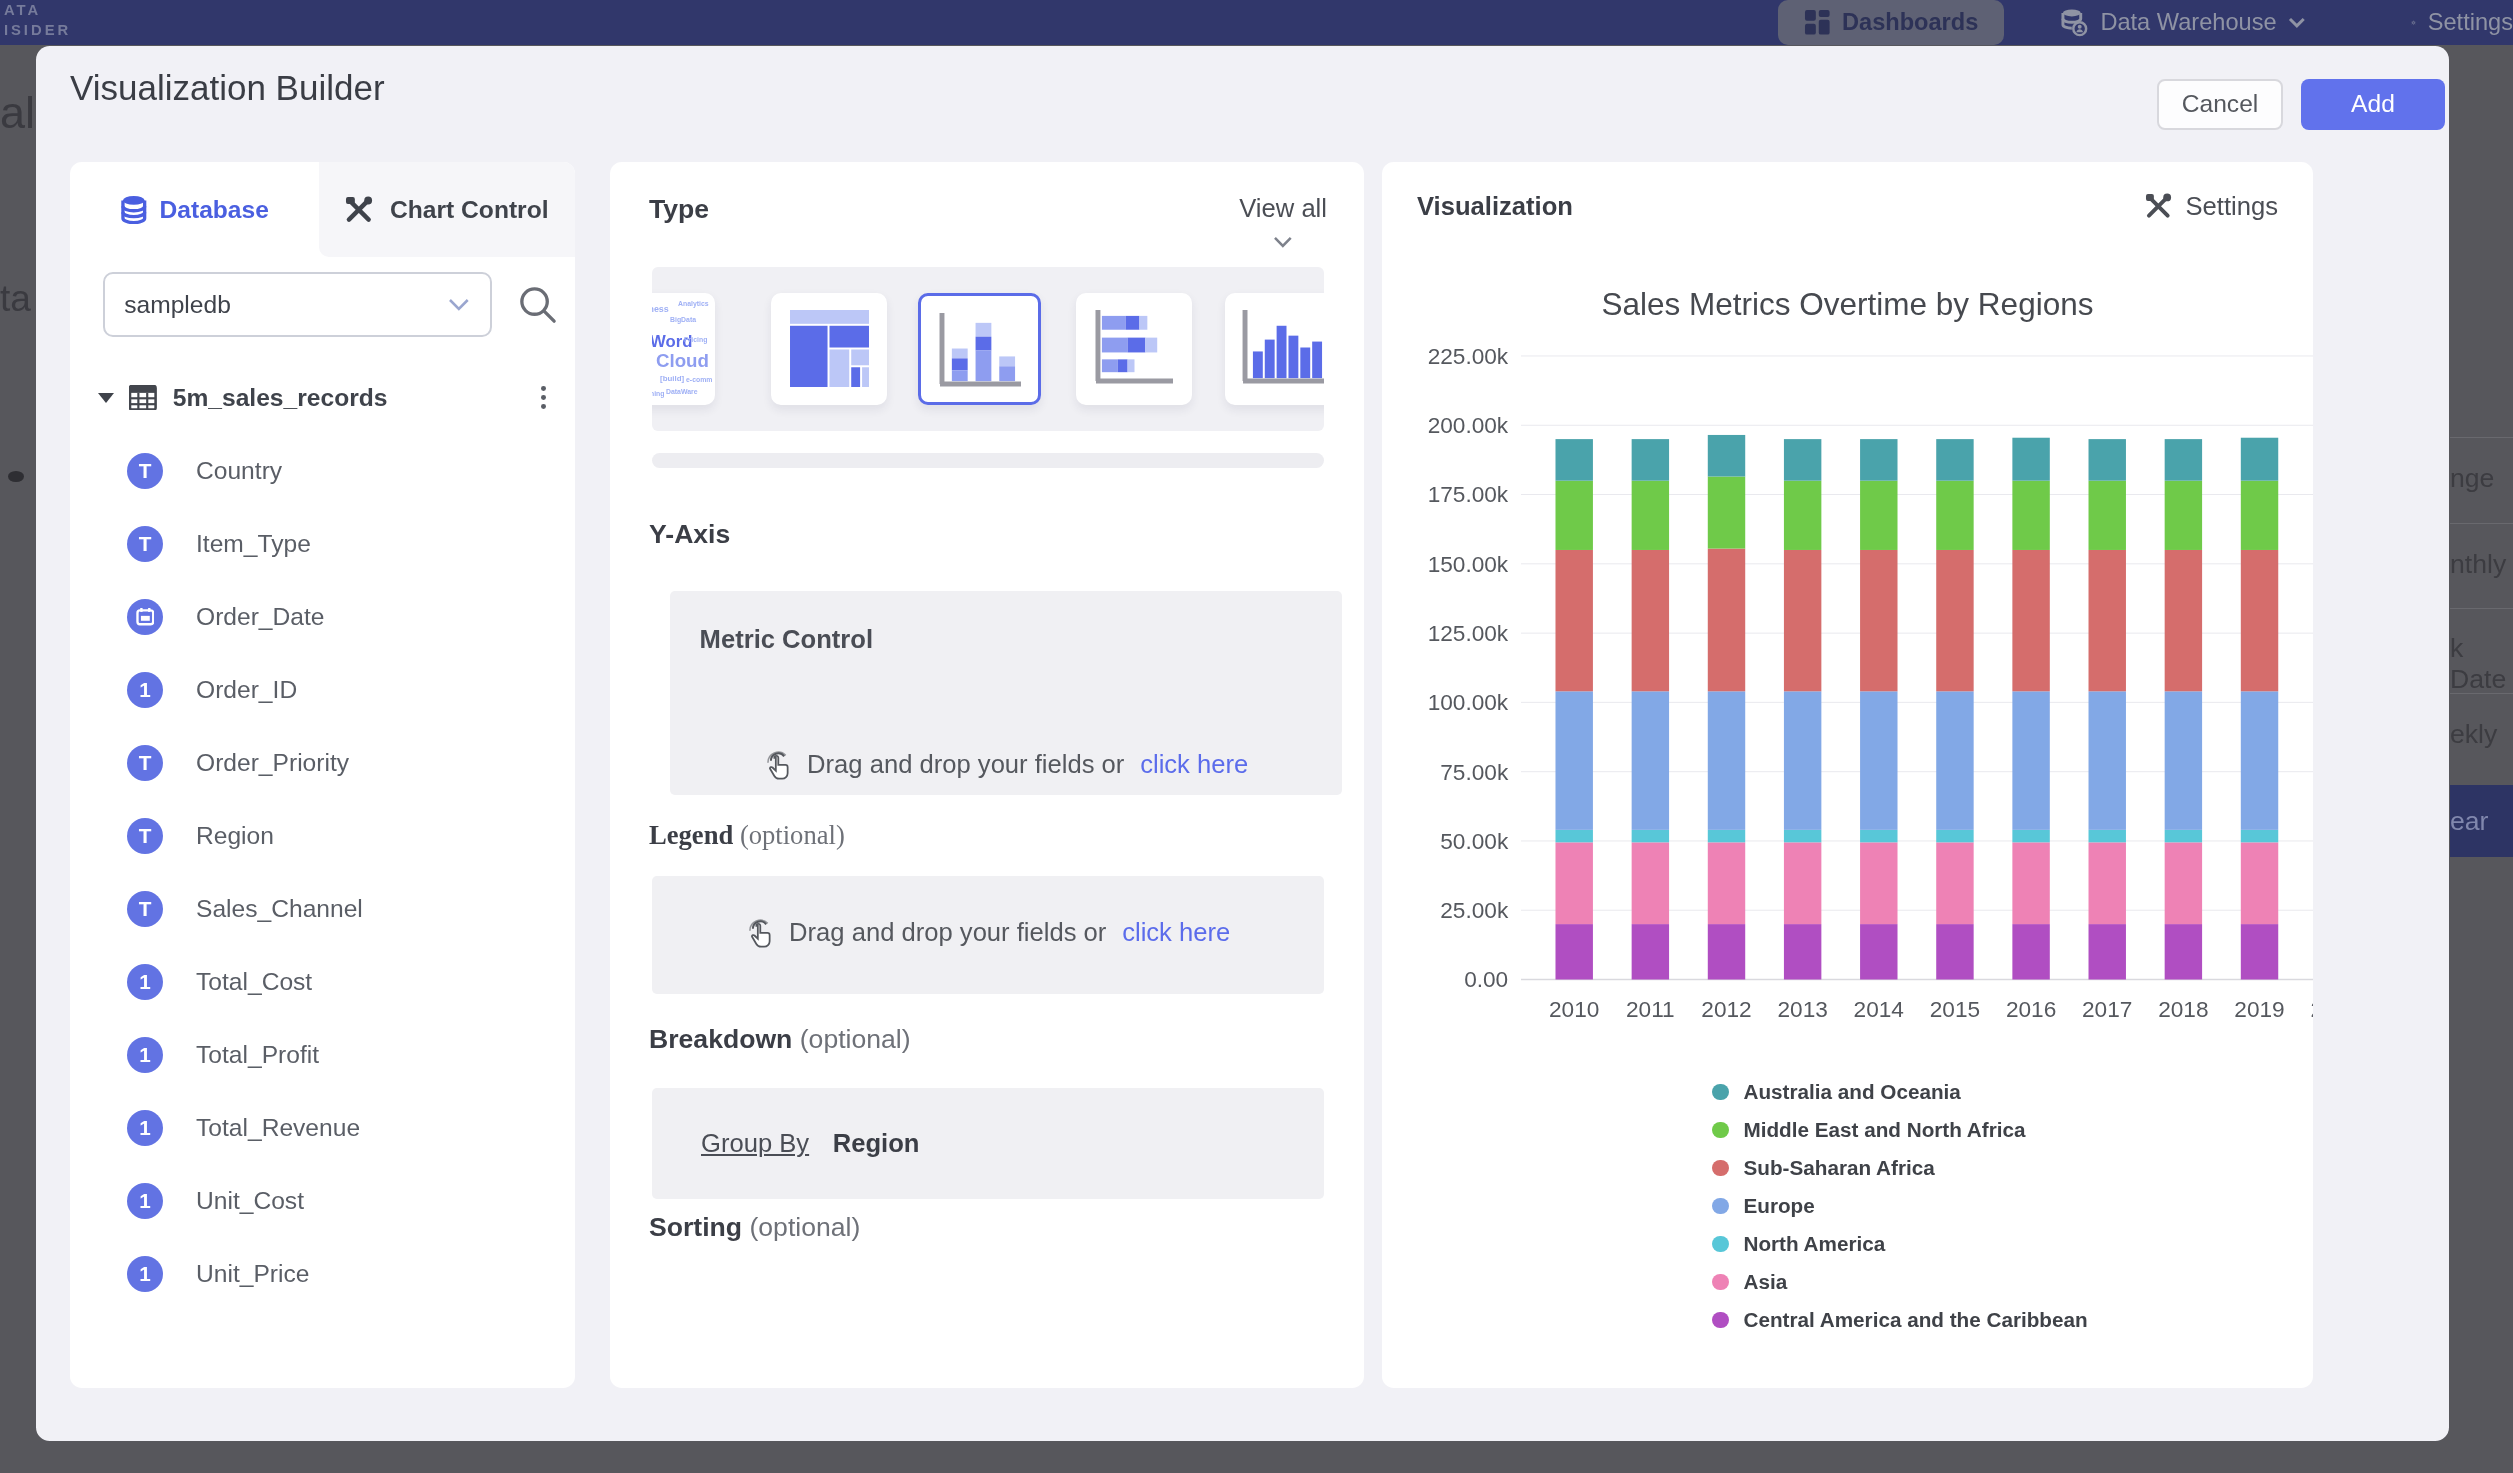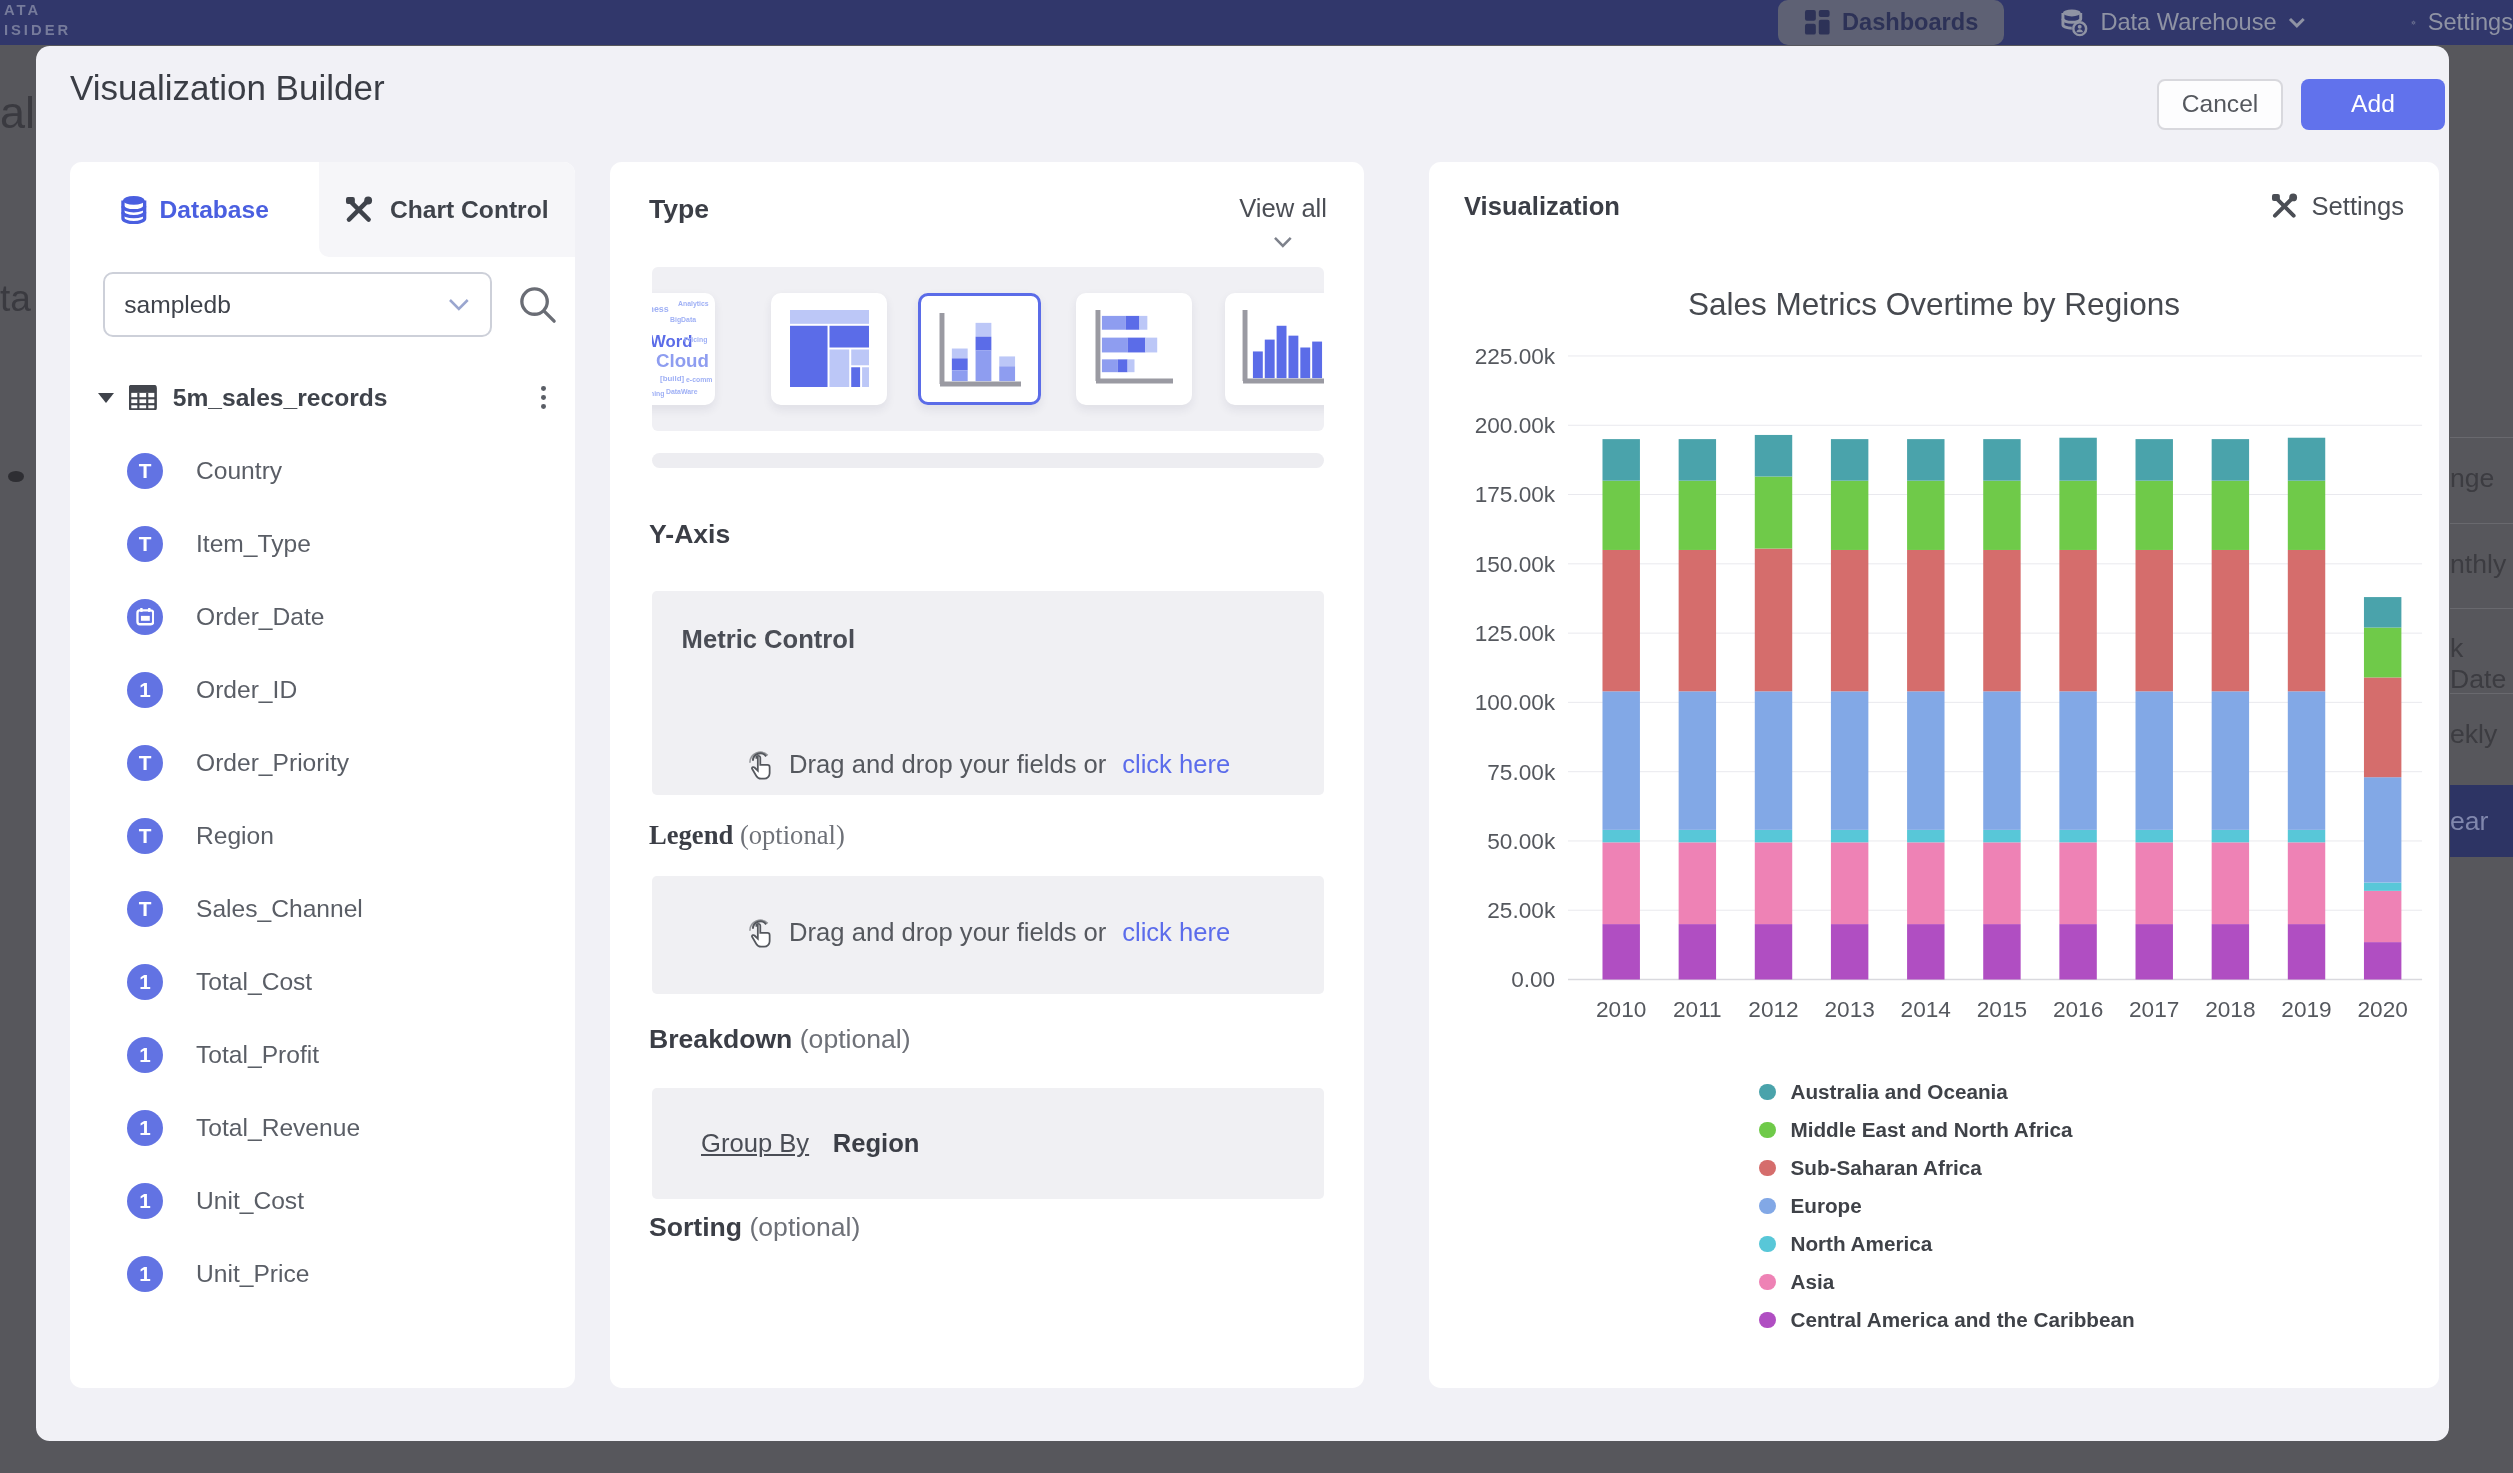--- a/index.html
+++ b/index.html
@@ -69,21 +69,21 @@
   .drop-line{position:absolute;left:0;width:100%;display:flex;align-items:center;justify-content:center;
              gap:15.8px;font-size:25.6px;color:#55585e;}
   .drop-link{color:#5b6ceb;cursor:pointer;}
   .groupby-row{position:absolute;left:49px;top:0;height:100%;display:flex;align-items:center;gap:23.6px;font-size:25.6px;}
   .gb-label{color:#4a4d55;text-decoration:underline;cursor:pointer;}
   .gb-value{font-weight:bold;color:#3b3e46;}
   .sort-row{position:absolute;left:49px;top:67px;display:flex;gap:23.6px;font-size:25.6px;}
   .sort-label{font-weight:bold;color:#3b3e46;}
   .sort-value{color:#4a4d55;}
   
-  .card-right{left:1393px;width:1010px;}
+  .card-right{left:1346px;width:914px;padding-left:17px;}
   .settings-link{position:absolute;right:35px;top:29.6px;display:flex;align-items:center;gap:13.8px;
                  font-size:25.6px;color:#4b4e55;cursor:pointer;}
   .chart-title{position:absolute;left:0;top:124px;width:100%;text-align:center;font-size:31.5px;color:#46494f;}
   .legend{position:absolute;left:330px;top:911px;}
   .legend-row{height:38px;display:flex;align-items:center;gap:14.8px;cursor:pointer;}
   .legend-dot{width:16.7px;height:16.7px;border-radius:50%;}
   .legend-text{font-size:20.7px;font-weight:bold;color:#3f4248;}
   
   .wc{position:absolute;font-weight:bold;color:#9fb0f5;}
 </style>
@@ -344,21 +344,21 @@
             <rect x="48" y="28" width="10" height="43" fill="#5b6ce8"></rect>
             <rect x="60" y="40" width="10" height="31" fill="#5b6ce8"></rect>
             <rect x="72" y="34" width="10" height="37" fill="#5b6ce8"></rect>
           </svg>
         </div>
       </div>
       <div class="hscroll"></div>
 
       <div class="sect-title" style="left:39px;top:357px;">Y-Axis</div>
 
-      <div class="gray-box" style="top:429px;height:204px;">
+      <div class="gray-box" style="top:429px;height:204px;margin-left:18px;">
         <div class="box-title">Metric Control</div>
         <div class="drop-line" style="top:158px;">
           <svg width="27.6" height="31.5" viewBox="0 0 28 32">
             <path d="M7 12a7.5 7.5 0 0 1 13.5-4.5" fill="none" stroke="#55585e" stroke-width="2"></path>
             <path d="M4 14a10.5 10.5 0 0 1 18-7.5" fill="none" stroke="#55585e" stroke-width="1.6" opacity=".6"></path>
             <path d="M12 9v13l-3.4-3.2c-1-.9-2.6-.3-2.6 1l4.5 7.7c1 1.7 2.7 2.7 4.7 2.7h3.3c3 0 5.5-2.5 5.5-5.5v-6.2c0-1.3-1-2.3-2.3-2.3h-7.2V9c0-1.1-.9-2-2-2s-2 .9-2 2z" fill="#fff" stroke="#55585e" stroke-width="1.8"></path>
           </svg>
           <span>Drag and drop your fields or</span>
           <span class="drop-link">click here</span>
         </div>

